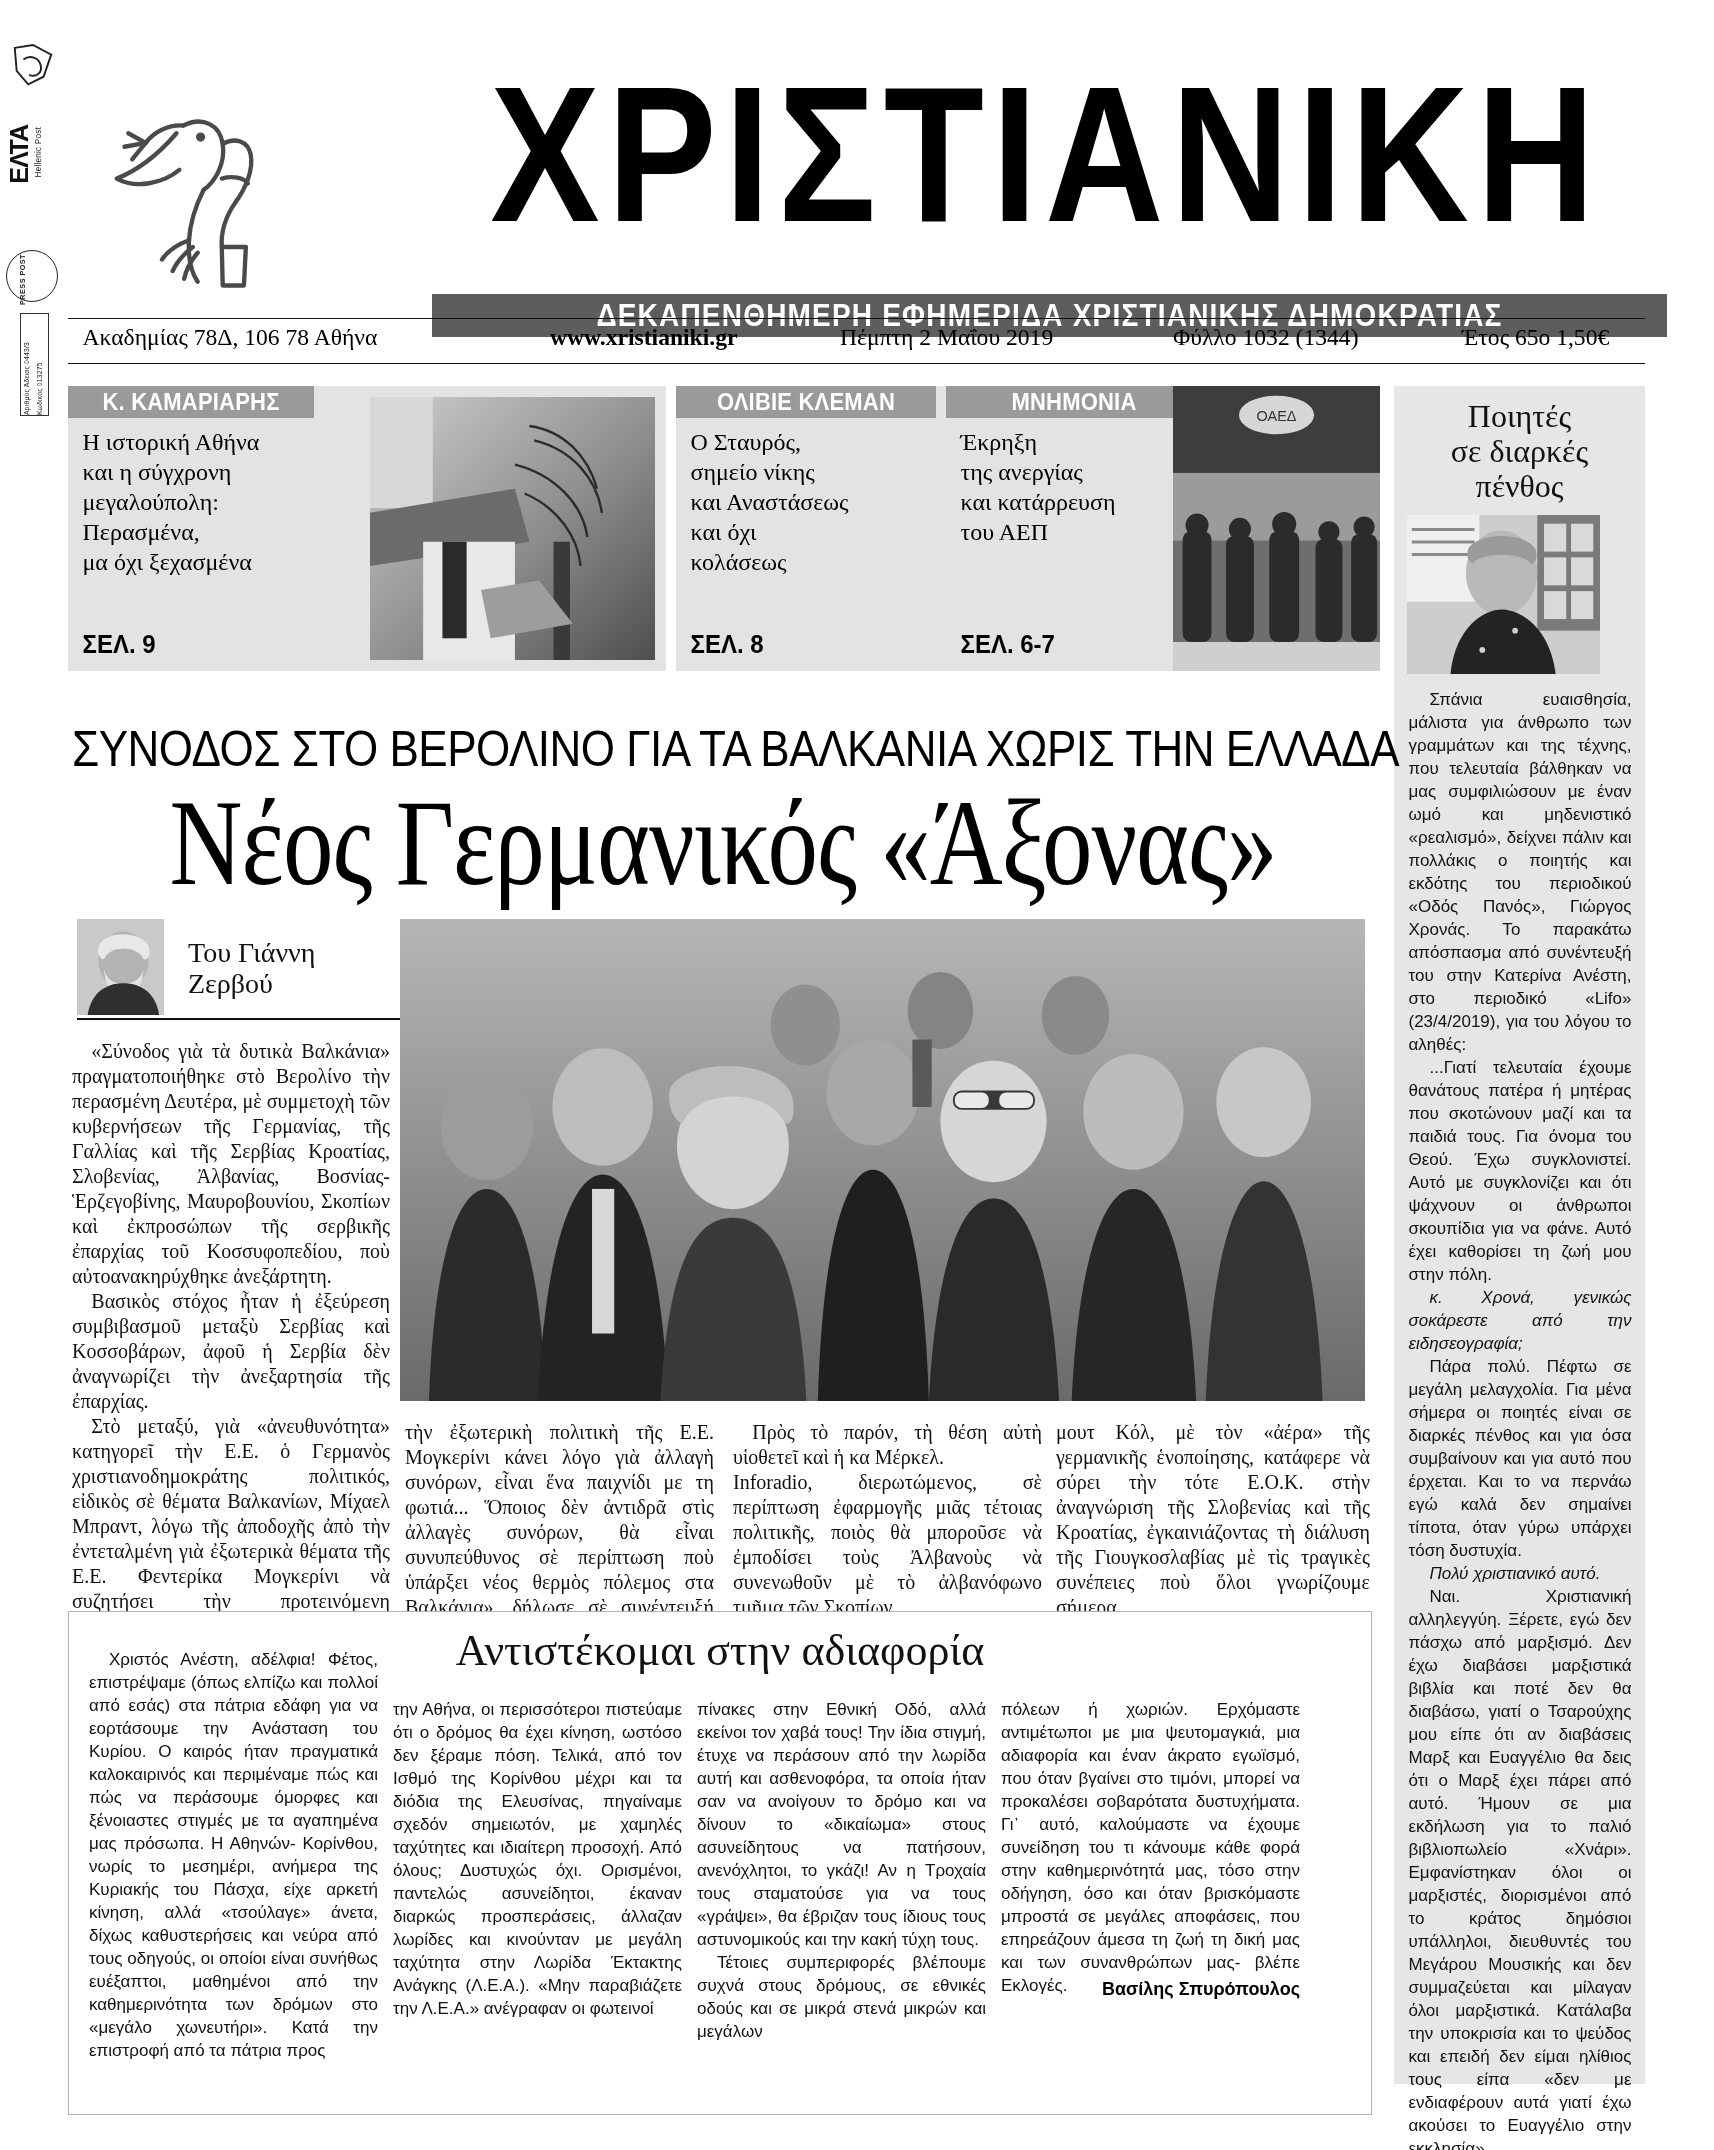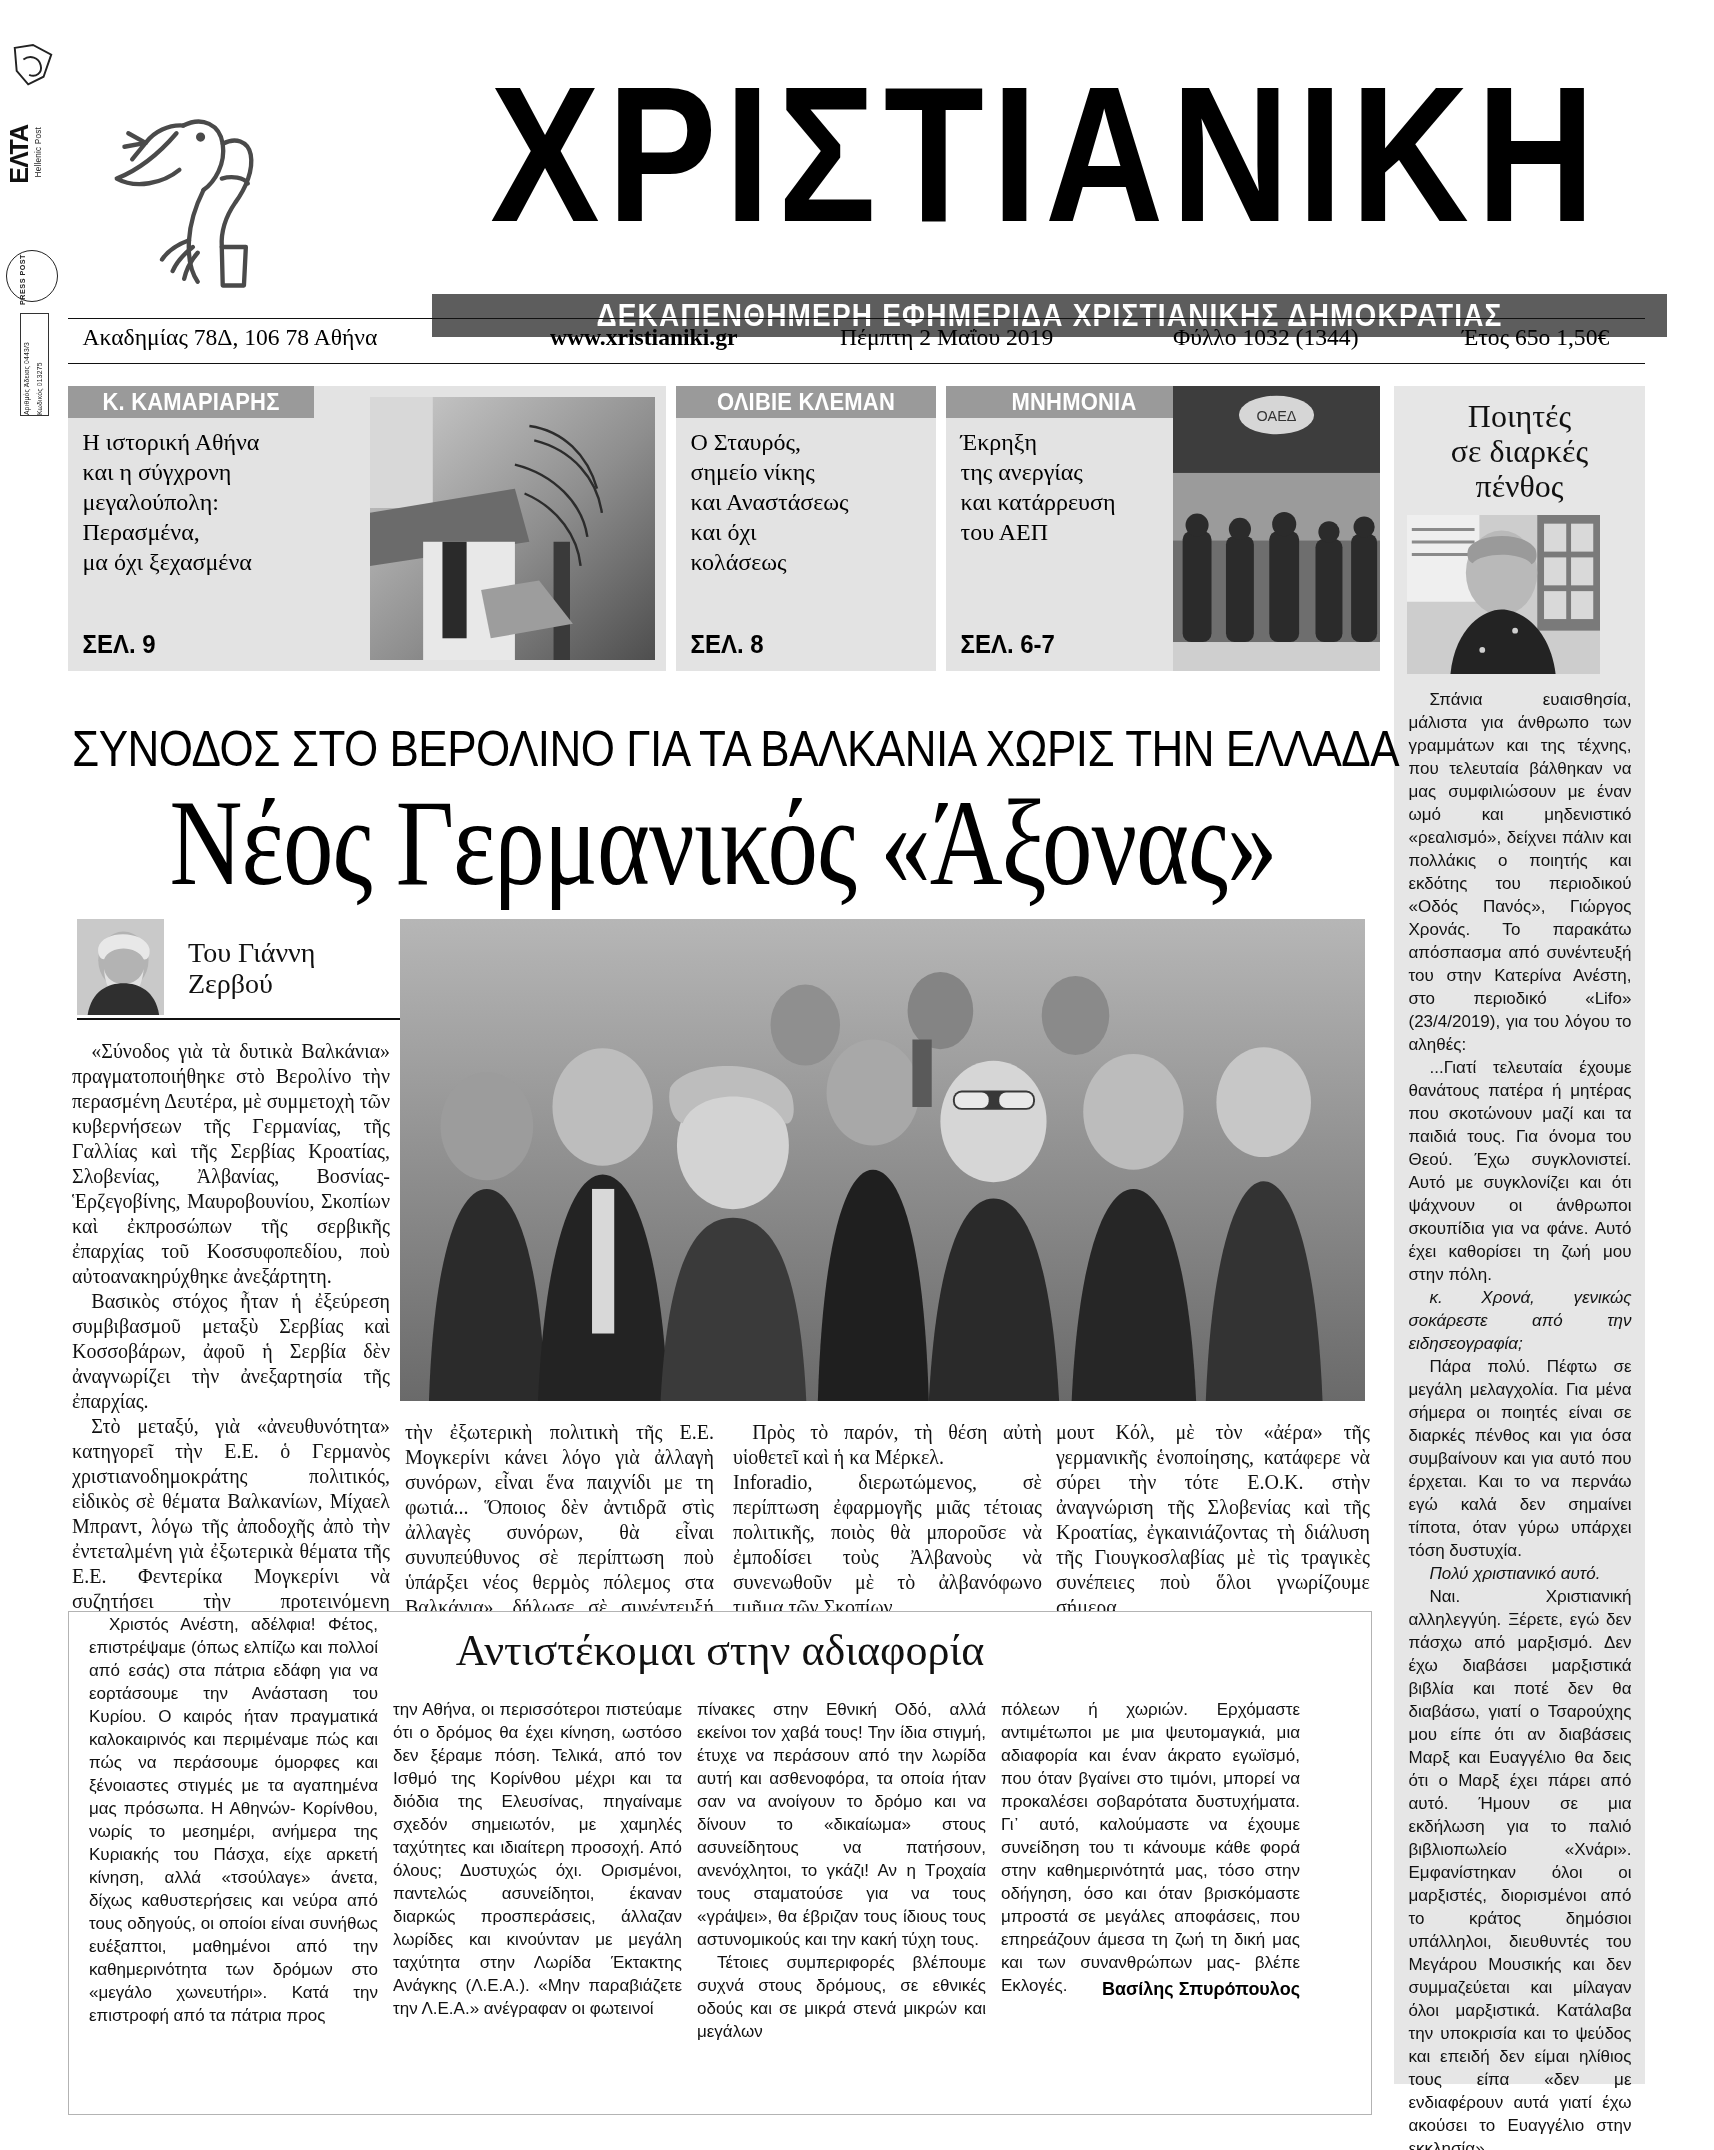--- a/index.html
+++ b/index.html
@@ -120,21 +120,21 @@
     font-family:"Liberation Serif",serif;
     font-size:24px;line-height:30px;color:#000;
   }
   .teaser .sel{
     position:absolute;left:14.5px;bottom:13.5px;
     font-family:"Liberation Sans",sans-serif;font-weight:bold;
     font-size:24px;color:#000;transform:scaleY(1.08);
   }
   .t1{left:0;width:598px;}
   .t1 .cap{width:246px;}
-  .t2{left:608px;width:260px;}
+  .t2{left:608px;width:260px;padding-left:20px;}
   .t2 .cap{width:260px;}
   .t3{left:878px;width:434px;}
   .t3 .cap{width:256px;}
   .teaser-photo{
     position:absolute;right:10.6px;top:10.6px;width:285px;height:263px;
     overflow:hidden;background:#b9b9b9;
   }
   .t3-photo{
     position:absolute;right:0;top:0;width:207px;height:285px;overflow:hidden;background:#777;
   }
@@ -213,21 +213,21 @@
   .bb-title{
     position:absolute;left:0;top:12.5px;width:1302px;text-align:center;
     font-family:"Liberation Serif",serif;font-size:44px;color:#111;
   }
   .bb-col{
     position:absolute;
     font-family:"Liberation Sans",sans-serif;
     font-size:17px;line-height:23px;text-align:justify;color:#111;
   }
   .bb-col p{margin:0;text-indent:20px;}
-  .b1{left:20px;top:1px;width:289px;}
+  .b1{left:20px;top:36px;width:289px;}
   .b2{left:324px;top:86px;width:289px;}
   .b3{left:628px;top:86px;width:289px;}
   .b4{left:932px;top:86px;width:299px;}
   .bb-sign{
     position:absolute;right:0;bottom:-3.9px;width:100%;text-align:right;
     font-family:"Liberation Sans",sans-serif;font-weight:bold;font-size:18px;color:#000;text-indent:0;
   }
 
   
   .ph{width:100%;height:100%;display:block;}

